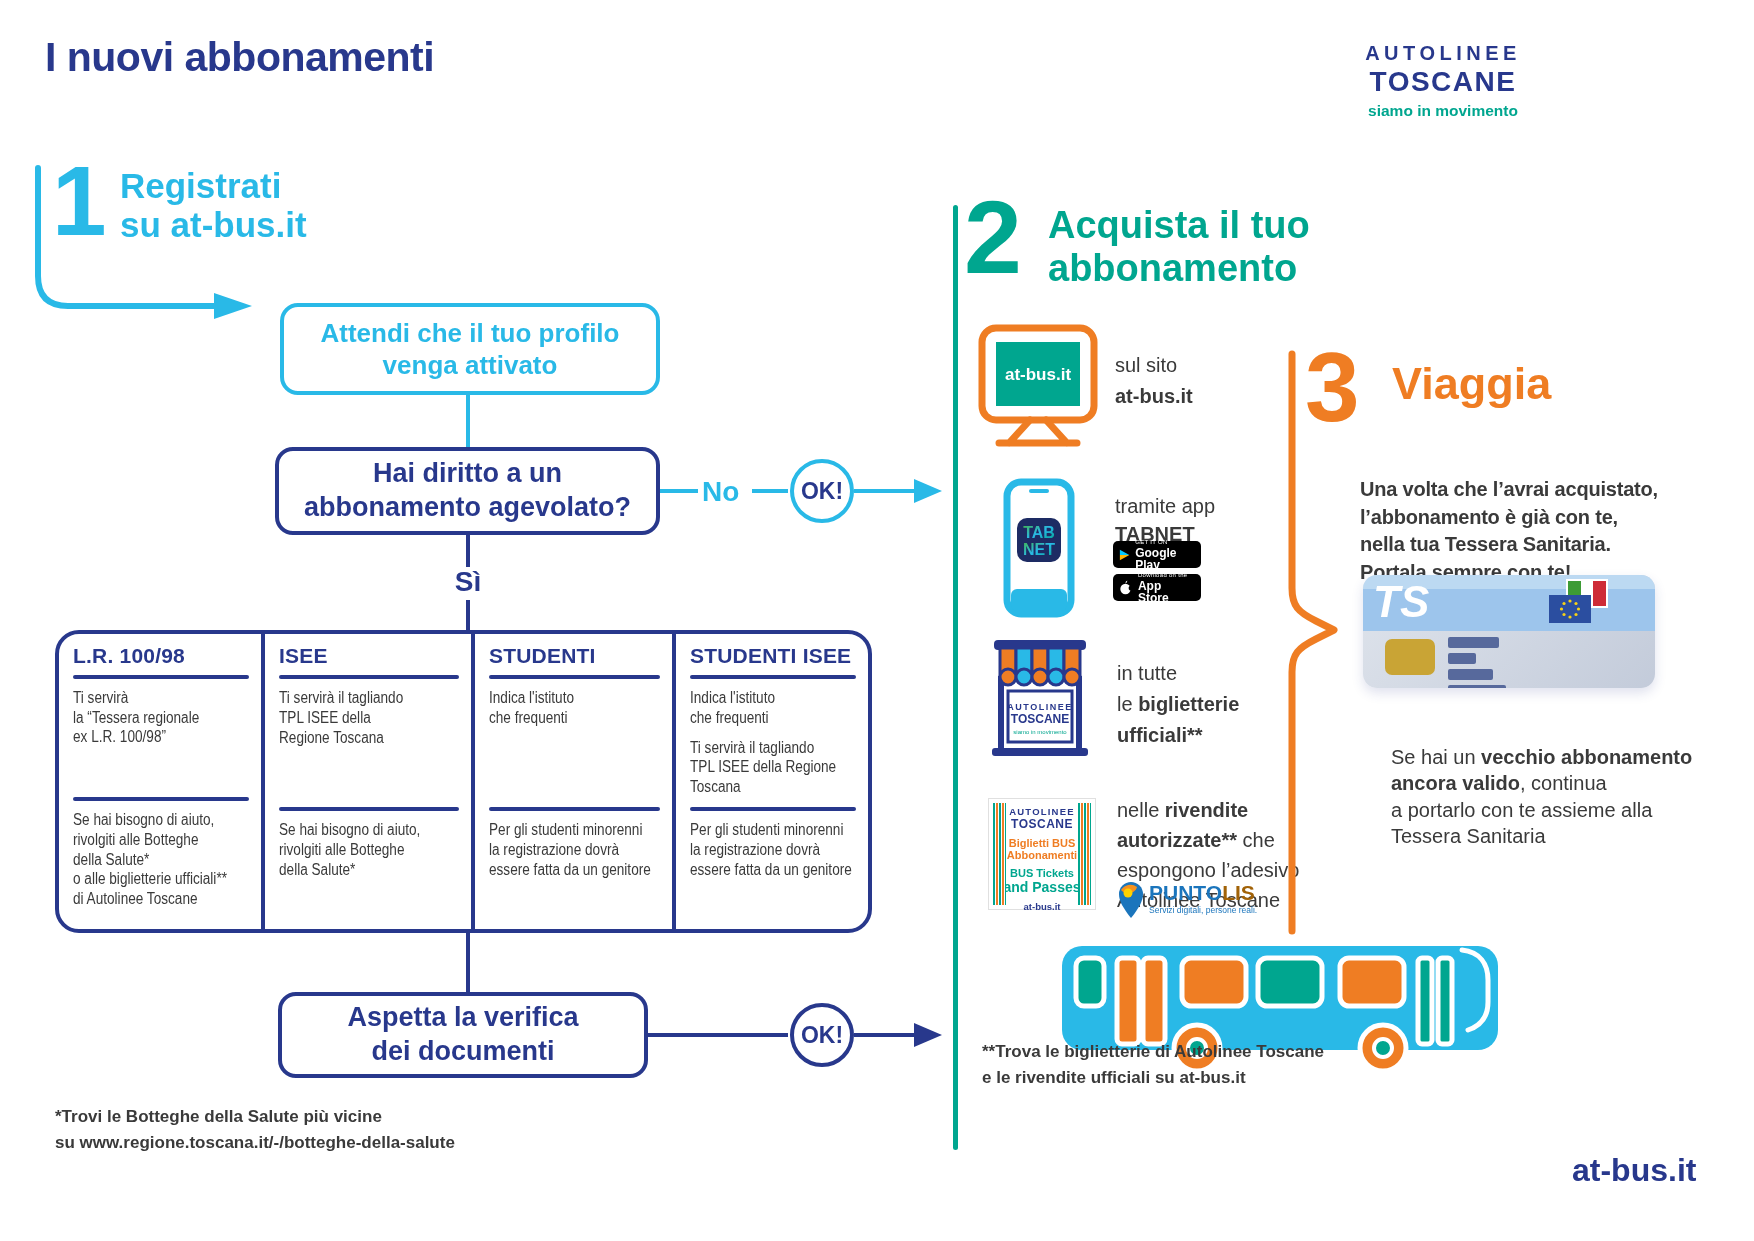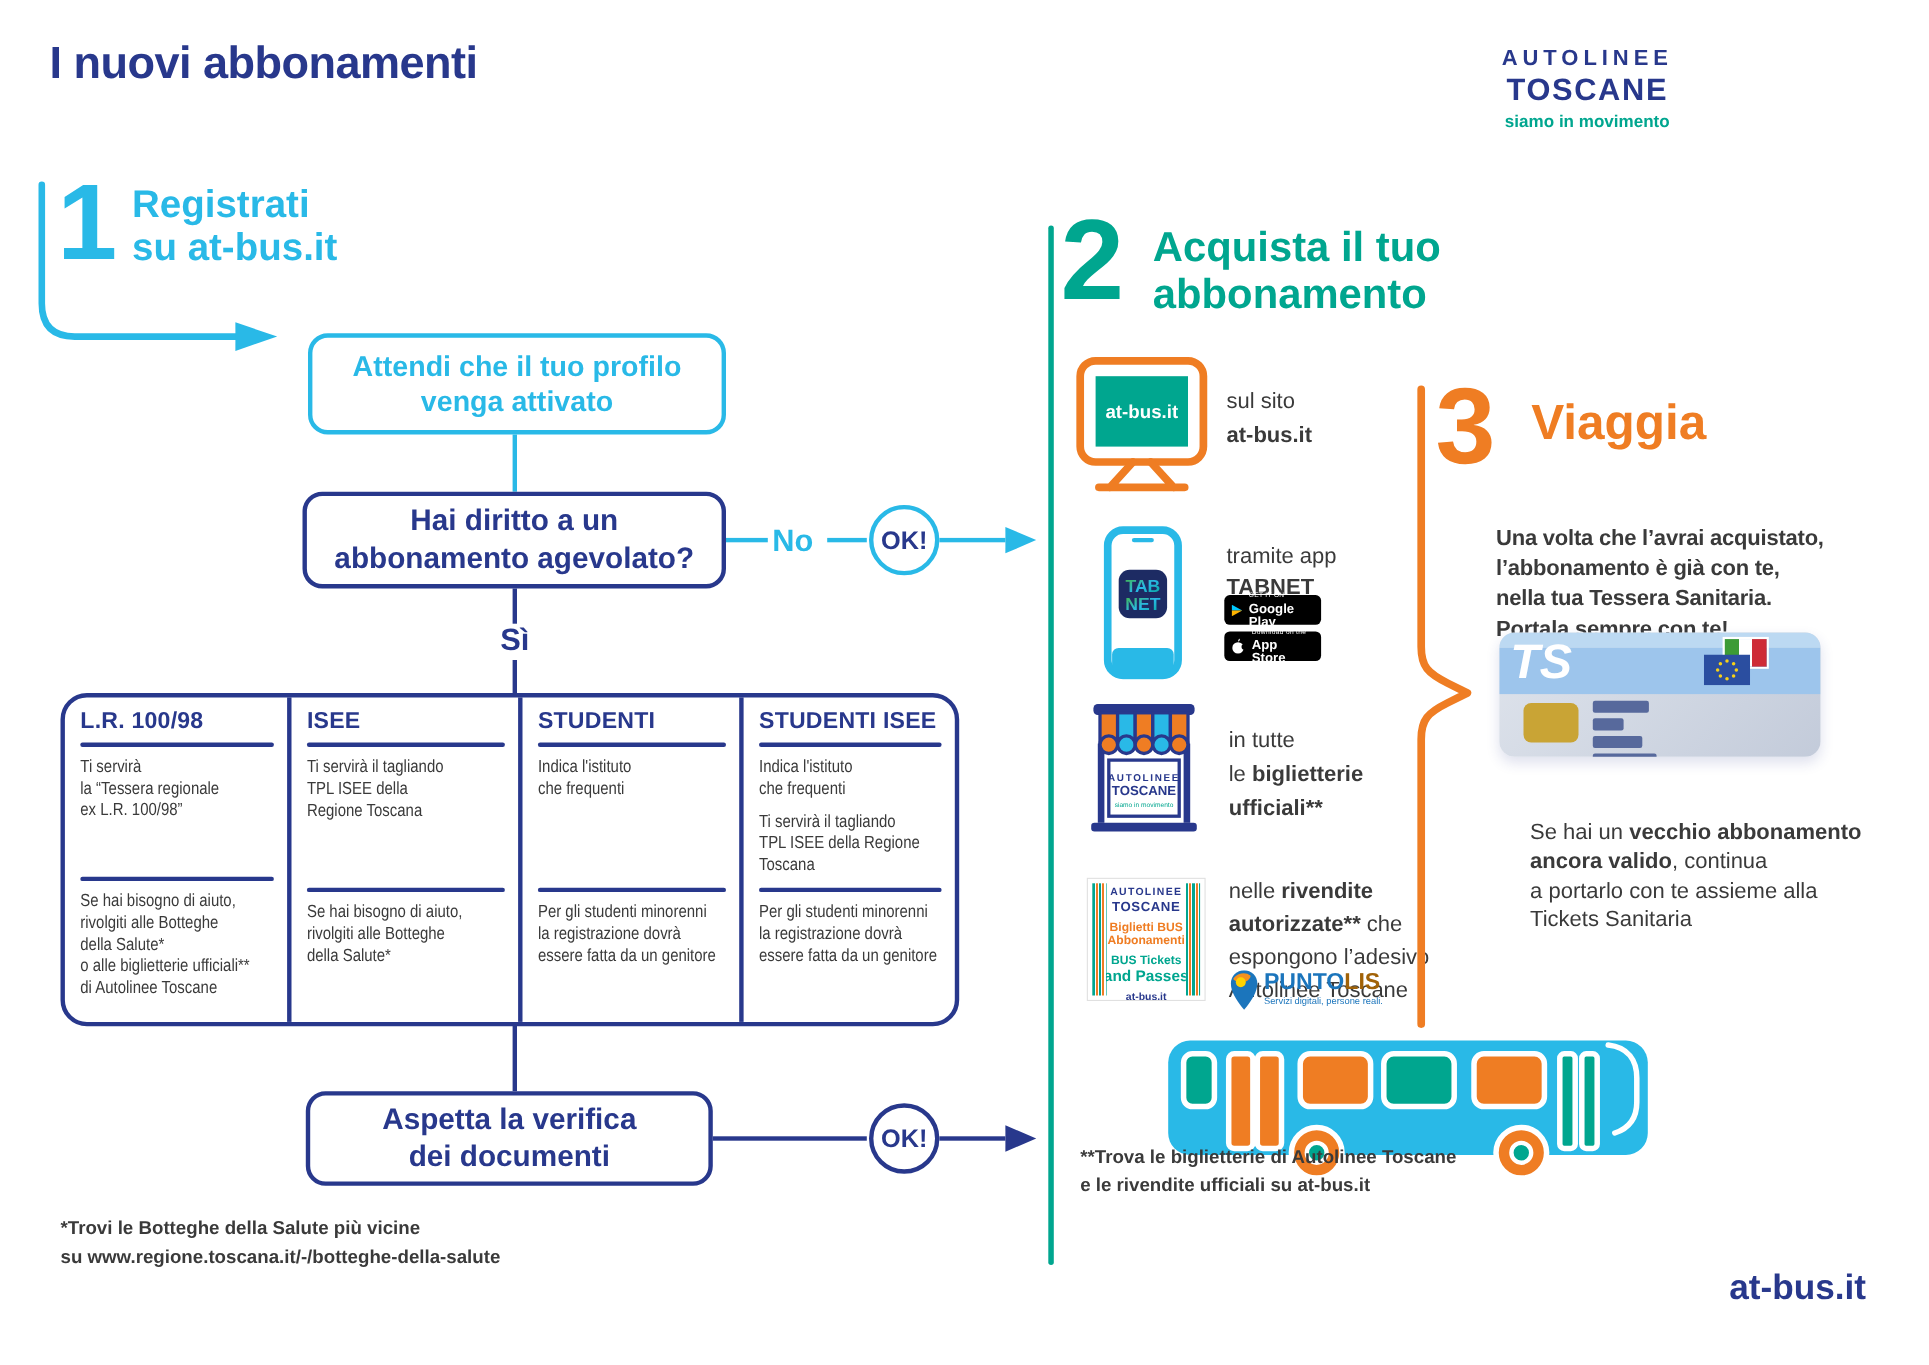--- a/index.html
+++ b/index.html
@@ -346,18 +346,18 @@
     <div class="cbar" style="top:78px;width:28px;"></div>
     <div class="cbar" style="top:94px;width:45px;"></div>
     <div class="cbar" style="top:110px;width:58px;"></div>
     <div class="cbar" style="top:126px;width:40px;"></div>
   </div>
 
   <div class="abs" style="left:1360px;top:744px;font-size:20px;line-height:1.32;margin-left:31px;">
     <div><span>Se hai un </span><span class="b">vecchio abbonamento</span></div>
     <div><span class="b">ancora valido</span><span>, continua</span></div>
     <div>a portarlo con te assieme alla</div>
-    <div>Tickets Sanitaria</div>
+    <div>Tessera Sanitaria</div>
   </div>
 
   <div class="abs b db" style="left:1572px;top:1152px;font-size:32px;">at-bus.it</div>
 
 </div>
 
 </body></html>

